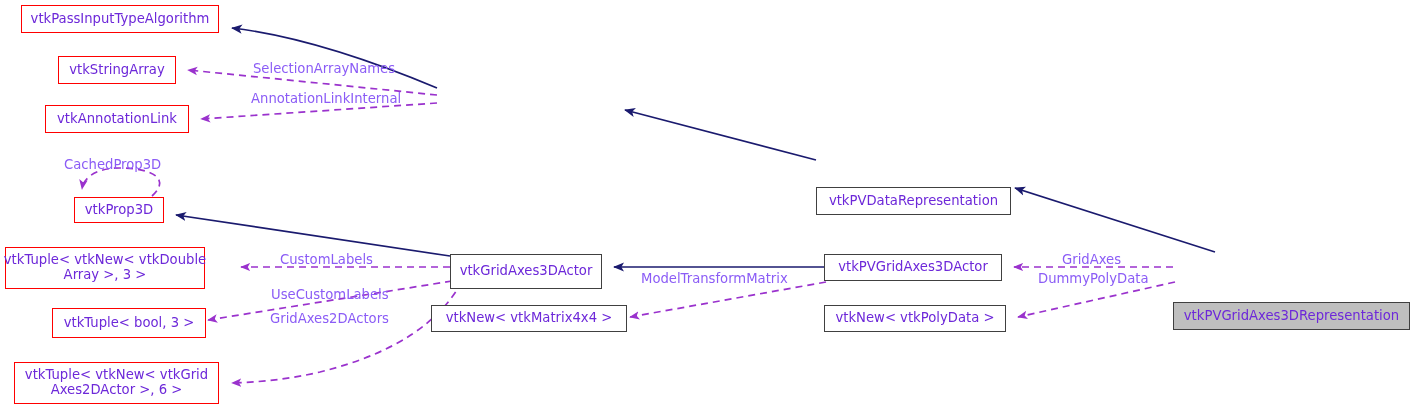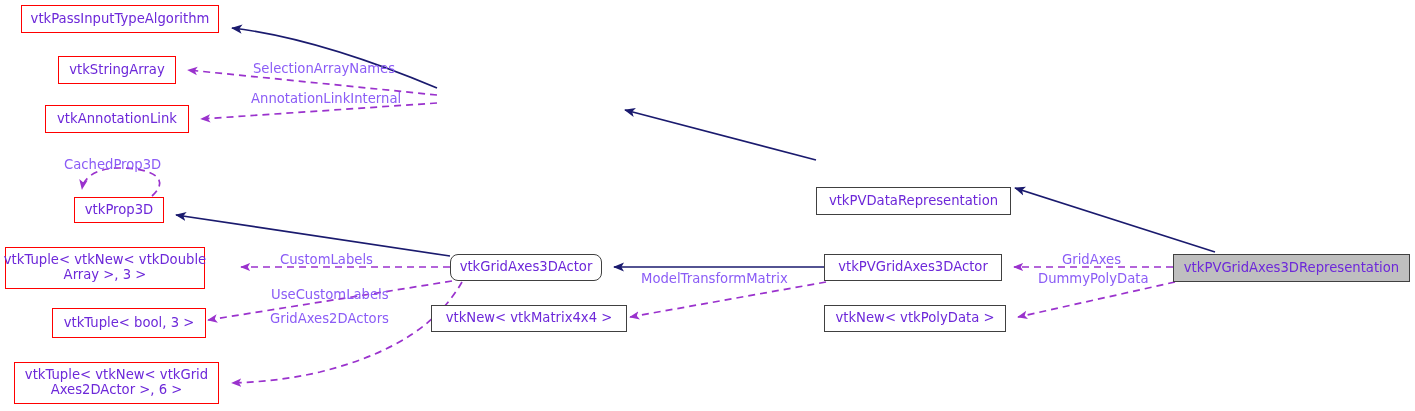--- a/index.html
+++ b/index.html
@@ -40,20 +40,21 @@
     border: 1.6px solid #ff0000;
     background: #ffffff;
   }
   .node-box.dark {
     border: 1.6px solid #404040;
     background: #ffffff;
   }
   .node-box.current {
     border: 1.6px solid #404040;
     background: #bfbfbf;
+    margin-top: 48px;
   }
   .edge-label {
     position: absolute;
     color: #8b5cf6;
     font-size: 13.2px;
     white-space: pre;
     background: transparent;
     line-height: 1.1;
   }
 </style>
@@ -105,21 +106,21 @@
   <div class="node-box red" style="left:74px; top:197px; width:90px; height:26px;">vtkProp3D</div>
 
   <div class="node-box red" style="left:5px; top:247px; width:200px; height:42px;">vtkTuple&lt; vtkNew&lt; vtkDouble
 Array &gt;, 3 &gt;</div>
 
   <div class="node-box red" style="left:52px; top:308px; width:154px; height:30px;">vtkTuple&lt; bool, 3 &gt;</div>
 
   <div class="node-box red" style="left:14px; top:362px; width:205px; height:42px;">vtkTuple&lt; vtkNew&lt; vtkGrid
 Axes2DActor &gt;, 6 &gt;</div>
 
-  <div class="node-box dark" style="left:450px; top:254px; width:152px; height:27px;border-radius:8px;">vtkGridAxes3DActor</div>
+  <div class="node-box dark" style="left:450px; top:254px; width:152px; height:35px;">vtkGridAxes3DActor</div>
 
   <div class="node-box dark" style="left:431px; top:305px; width:196px; height:27px;">vtkNew&lt; vtkMatrix4x4 &gt;</div>
 
   <div class="node-box dark" style="left:824px; top:254px; width:178px; height:27px;">vtkPVGridAxes3DActor</div>
 
   <div class="node-box dark" style="left:824px; top:305px; width:182px; height:27px;">vtkNew&lt; vtkPolyData &gt;</div>
 
   <div class="node-box current" style="left:1173px; top:254px; width:237px; height:28px;">vtkPVGridAxes3DRepresentation</div>
 
   <div class="edge-label" style="left:253px; top:62px;">SelectionArrayNames</div>

